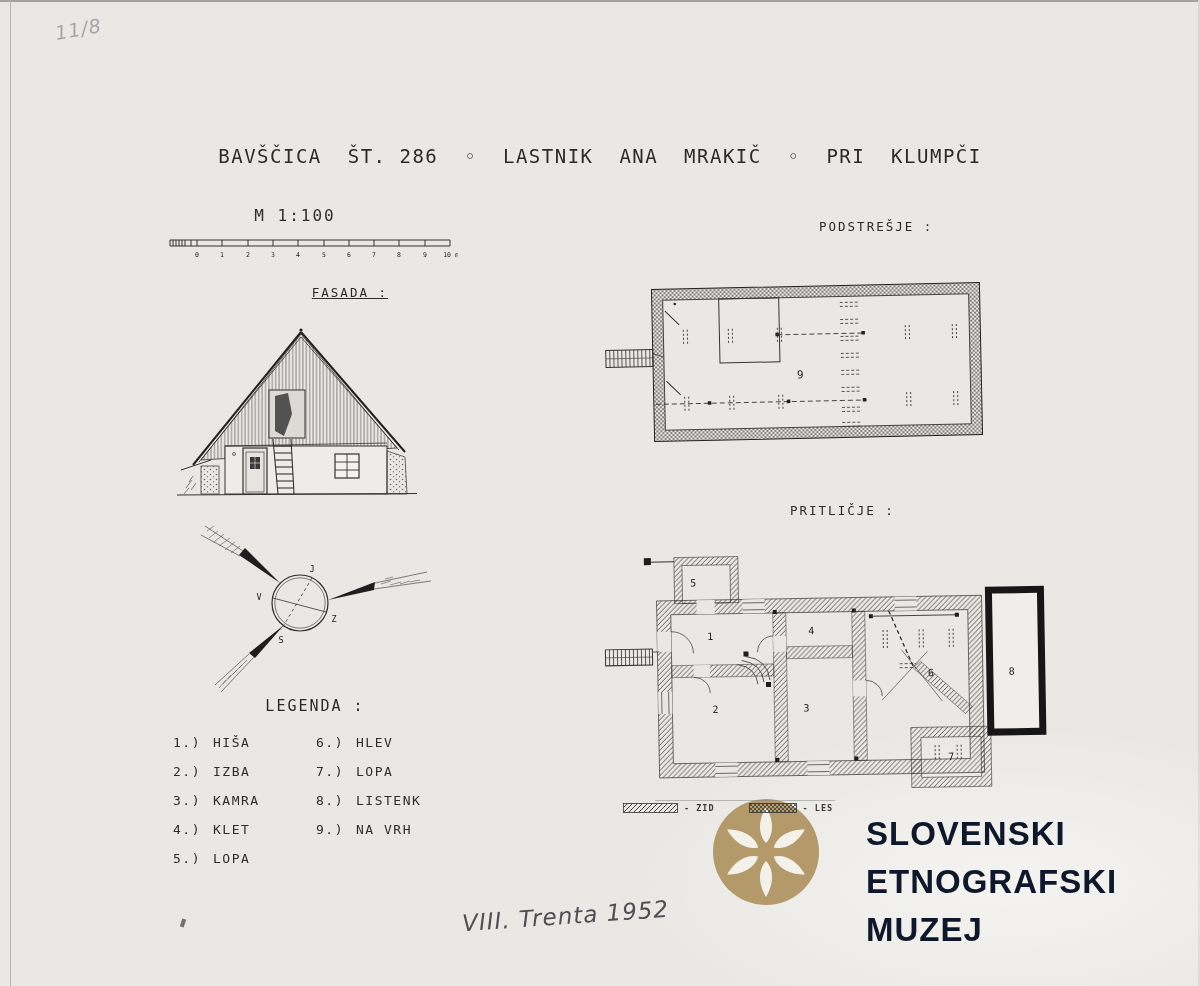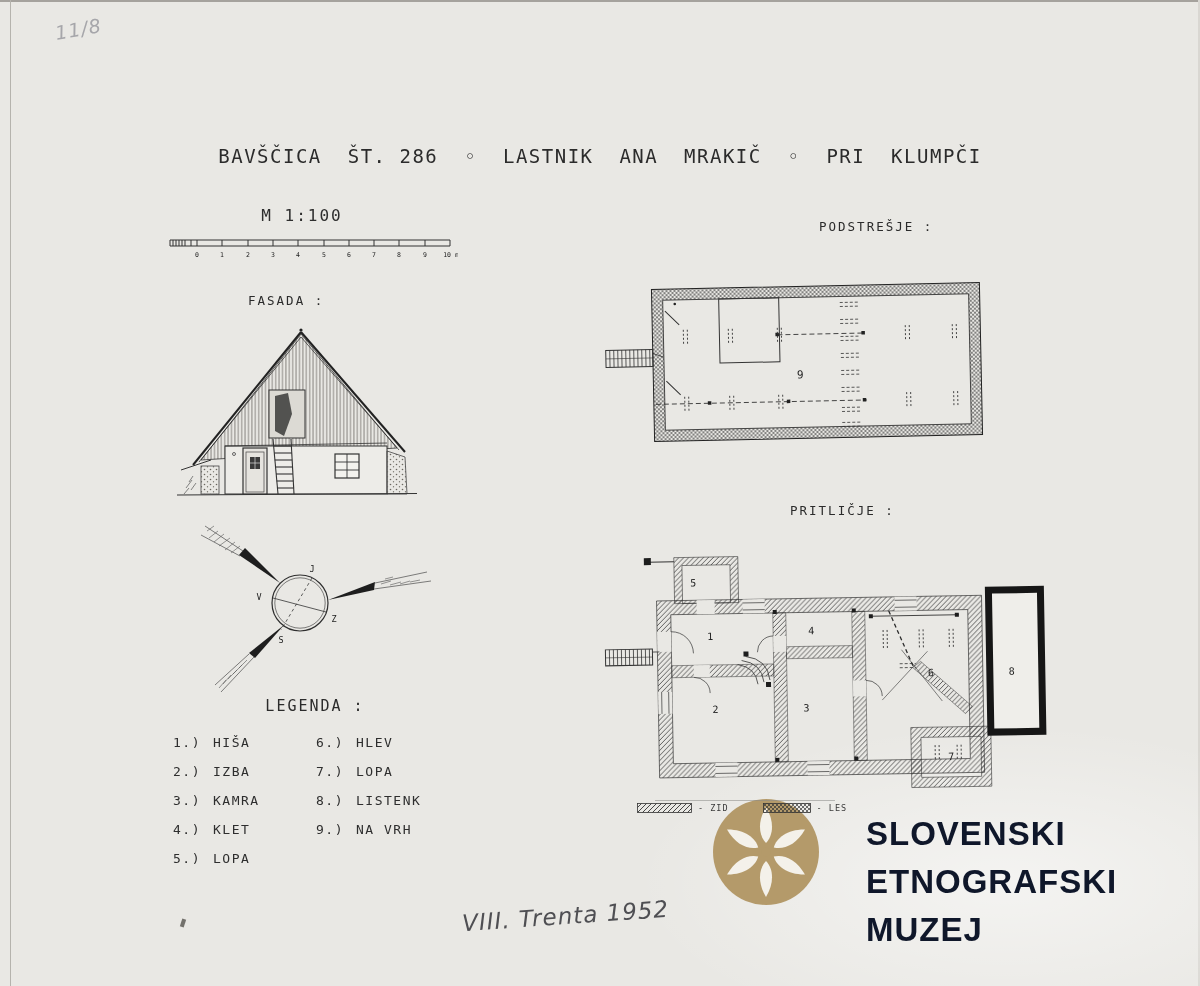--- a/index.html
+++ b/index.html
@@ -11,37 +11,37 @@
     color:#2e2e2e;
   }
   .edge-top{position:absolute;left:0;top:0;width:100%;height:2px;background:#87857f;opacity:.7;}
   .edge-left{position:absolute;left:10px;top:0;width:1px;height:100%;background:#b5b3ad;}
   .edge-right{position:absolute;right:0;top:0;width:2px;height:100%;background:#d9d7d2;}
   .bright-patch{position:absolute;right:0;bottom:0;width:560px;height:260px;
     background:radial-gradient(ellipse at 65% 60%,rgba(255,255,255,.5),rgba(255,255,255,0) 72%);}
   .abs{position:absolute;}
   .title{left:0;top:145px;width:100%;text-align:center;font-size:19px;letter-spacing:1.5px;
     white-space:pre;color:#2b2b2b;}
-  .scale-label{left:232px;top:206px;width:140px;text-align:center;font-size:16px;letter-spacing:2px;}
+  .scale-label{left:225px;top:206px;width:140px;text-align:center;font-size:16px;letter-spacing:2px;}
   .sec-label{font-size:12.5px;letter-spacing:2px;white-space:nowrap;color:#2b2b2b;}
-  .fasada-label{left:248px;top:293px;width:140px;text-align:left;}
+  .fasada-label{left:248px;top:285px;width:140px;text-align:right;text-decoration:underline;}
   .podstresje-label{left:787px;top:219px;margin-left:32px;}
   .pritlicje-label{left:790px;top:503px;}
   .legenda-label{left:240px;top:697px;width:150px;text-align:center;font-size:15px;letter-spacing:2px;}
   .legend-col{font-size:13px;letter-spacing:1.5px;line-height:29px;white-space:nowrap;margin-left:21px;}
   .legend-col1{left:152px;top:728px;}
   .legend-col2{left:295px;top:728px;}
   .legend-num{display:inline-block;width:40px;}
   .archive-num{left:55px;top:18px;font-family:"DejaVu Sans",sans-serif;font-style:italic;
     font-size:19px;color:#a6a6aa;transform:rotate(-10deg);letter-spacing:1px;}
   .field-note{left:462px;top:903px;font-family:"DejaVu Sans",sans-serif;font-style:italic;
     font-size:23px;color:#4f4f53;transform:rotate(-4deg);letter-spacing:1px;white-space:nowrap;}
   .stray-mark{left:181px;top:919px;width:4px;height:8px;background:#55524e;transform:rotate(18deg);opacity:.8;}
-  .materials{left:637px;top:803px;display:flex;align-items:center;gap:6px;z-index:3;
-    font-size:8.5px;letter-spacing:1px;color:#3a3a3a;}
+  .materials{left:623px;top:803px;display:flex;align-items:center;gap:6px;z-index:3;
+    font-size:8.5px;letter-spacing:1px;color:#3a3a3a;font-weight:bold;}
   .materials .gap{width:22px;}
   .mat-line{left:655px;top:800px;width:180px;height:1px;background:#8a8a86;opacity:.55;z-index:3;}
   .logo{left:712px;top:798px;width:108px;height:108px;z-index:1;}
   .museum{left:866px;top:810px;z-index:2;font-family:"Liberation Sans","DejaVu Sans",sans-serif;
     font-weight:bold;font-size:33px;line-height:48px;letter-spacing:1px;color:#0f172a;white-space:nowrap;}
   svg text{font-family:"DejaVu Sans Mono","Liberation Mono",monospace;fill:#222;}
   .drawing{position:absolute;}
 </style>
 </head>
 <body>

